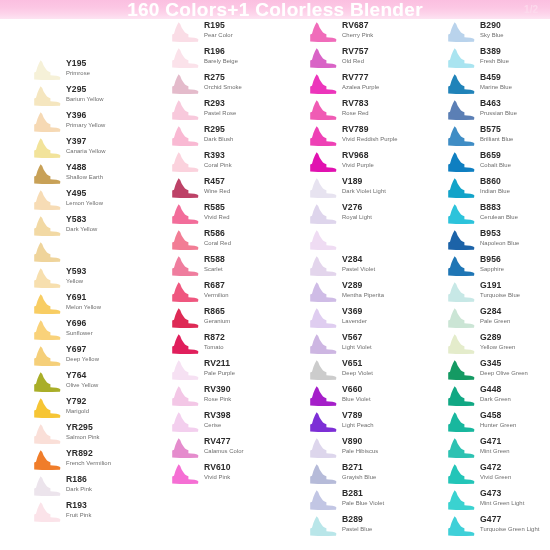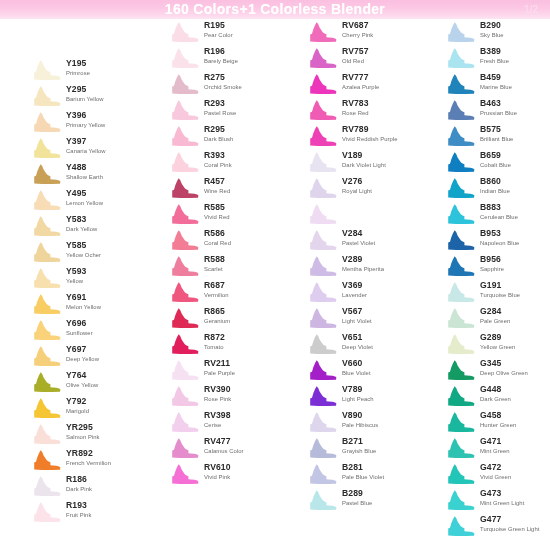--- a/index.html
+++ b/index.html
@@ -27,21 +27,21 @@
     width: 550px;
     height: 19px;
     background: linear-gradient(to bottom, #fbbfe0 0%, #fcc7e4 40%, #fdd3ea 70%, #fde4f2 100%);
     overflow: hidden;
   }
   #header-title {
     position: absolute;
     left: 0; right: 0;
     top: 1px;
     text-align: center;
-    font-size: 14px;
+    font-size: 19px;
     font-weight: bold;
     letter-spacing: 0.3px;
     color: #ffffff;
     line-height: 17px;
     text-shadow: 0 0 1px rgba(255,255,255,0.5);
   }
   #page-indicator {
     position: absolute;
     right: 12px;
     top: 2px;
@@ -197,24 +197,20 @@
             <div class="code">Y583</div>
             <div class="cname">Dark Yellow</div>
           </div>
         </div>
         <div class="swatch-row">
           <div class="chip">
             <svg viewBox="0 0 32 21" xmlns="http://www.w3.org/2000/svg">
               <path d="M4.2,20.6 L4.2,13.4 L6.0,12.8 L7.4,8.0 L9.0,4.2 L10.6,1.2 L12.2,3.0 L13.6,6.4 L15.2,9.0 L17.0,11.4 L18.6,12.6 L20.4,13.2 L20.4,16.2 L23.0,16.4 L26.4,16.8 L29.2,17.6 L30.4,18.6 L30.0,20.7 L22.0,20.9 L12.0,20.9 Z" fill="#efd49b"></path>
             </svg>
           </div>
-          <div class="labels">
-            <div class="code">Y585</div>
-            <div class="cname">Yellow Ocher</div>
-          </div>
         </div>
         <div class="swatch-row">
           <div class="chip">
             <svg viewBox="0 0 32 21" xmlns="http://www.w3.org/2000/svg">
               <path d="M4.2,20.6 L4.2,13.4 L6.0,12.8 L7.4,8.0 L9.0,4.2 L10.6,1.2 L12.2,3.0 L13.6,6.4 L15.2,9.0 L17.0,11.4 L18.6,12.6 L20.4,13.2 L20.4,16.2 L23.0,16.4 L26.4,16.8 L29.2,17.6 L30.4,18.6 L30.0,20.7 L22.0,20.9 L12.0,20.9 Z" fill="#f7dfae"></path>
             </svg>
           </div>
           <div class="labels">
             <div class="code">Y593</div>
             <div class="cname">Yellow</div>
@@ -572,20 +568,31 @@
             </svg>
           </div>
           <div class="labels">
             <div class="code">RV789</div>
             <div class="cname">Vivid Reddish Purple</div>
           </div>
         </div>
         <div class="swatch-row">
           <div class="chip">
             <svg viewBox="0 0 32 21" xmlns="http://www.w3.org/2000/svg">
+              <path d="M4.2,20.6 L4.2,13.4 L6.0,12.8 L7.4,8.0 L9.0,4.2 L10.6,1.2 L12.2,3.0 L13.6,6.4 L15.2,9.0 L17.0,11.4 L18.6,12.6 L20.4,13.2 L20.4,16.2 L23.0,16.4 L26.4,16.8 L29.2,17.6 L30.4,18.6 L30.0,20.7 L22.0,20.9 L12.0,20.9 Z" fill="#e112b0"></path>
+            </svg>
+          </div>
+          <div class="labels">
+            <div class="code">RV968</div>
+            <div class="cname">Vivid Purple</div>
+          </div>
+        </div>
+        <div class="swatch-row">
+          <div class="chip">
+            <svg viewBox="0 0 32 21" xmlns="http://www.w3.org/2000/svg">
               <path d="M4.2,20.6 L4.2,13.4 L6.0,12.8 L7.4,8.0 L9.0,4.2 L10.6,1.2 L12.2,3.0 L13.6,6.4 L15.2,9.0 L17.0,11.4 L18.6,12.6 L20.4,13.2 L20.4,16.2 L23.0,16.4 L26.4,16.8 L29.2,17.6 L30.4,18.6 L30.0,20.7 L22.0,20.9 L12.0,20.9 Z" fill="#e7e3f0"></path>
             </svg>
           </div>
           <div class="labels">
             <div class="code">V189</div>
             <div class="cname">Dark Violet Light</div>
           </div>
         </div>
         <div class="swatch-row">
           <div class="chip">

